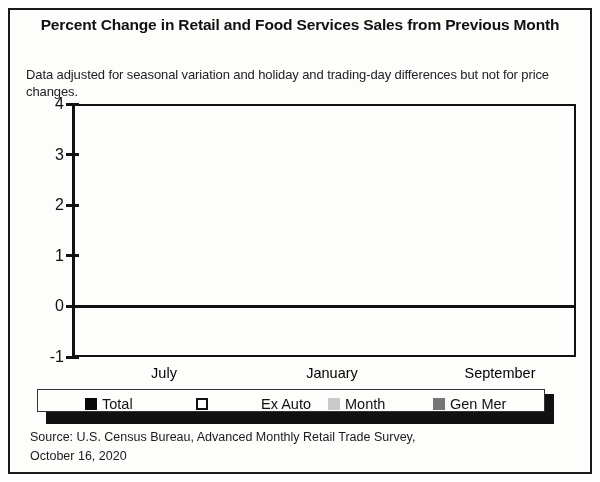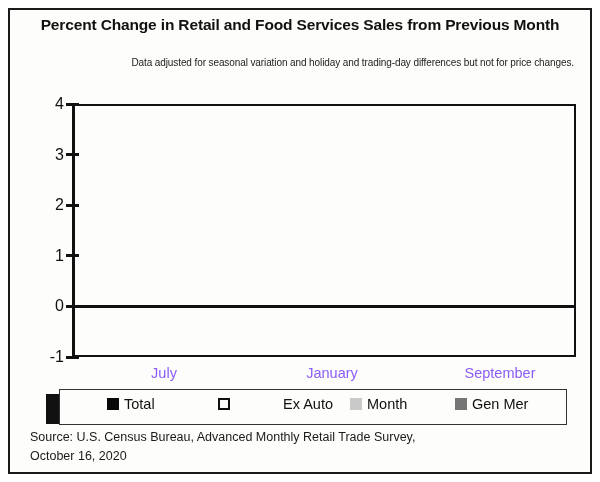--- a/index.html
+++ b/index.html
@@ -42,24 +42,24 @@
     text-align: center;
     font-size: 15.5px;
     font-weight: bold;
     line-height: 21px;
     color: #111111;
     letter-spacing: -0.15px;
   }
   .subtitle {
     position: absolute;
     left: 26px;
-    top: 54px;
+    top: 66px;
     width: 548px;
-    text-align: right;
-    font-size: 10px;
+    text-align: left;
+    font-size: 13px;
     font-weight: normal;
     line-height: 17px;
     color: #222222;
     letter-spacing: -0.1px;
   }
 
   
   .plot {
     position: absolute;
     left: 72px;
@@ -128,39 +128,39 @@
     line-height: 16px;
   }
 
   
   .x-label {
     position: absolute;
     top: 364px;
     width: 160px;
     text-align: center;
     font-size: 14.5px;
-    color: #8b5cf6;
+    color: #000000;
     line-height: 18px;
   }
 
   
   .legend-shadow {
     position: absolute;
     left: 46px;
     top: 394px;
     width: 508px;
     height: 30px;
     background: #111111;
   }
   .legend {
     position: absolute;
-    left: 59px;
+    left: 37px;
     top: 389px;
     width: 508px;
-    height: 36px;
+    height: 23px;
     background: #fdfdfb;
     border: 1px solid #333333;
     box-sizing: border-box;
     text-align: center;
   }
   .legend-item {
     position: absolute;
     top: 0;
     height: 28px;
     display: flex;

